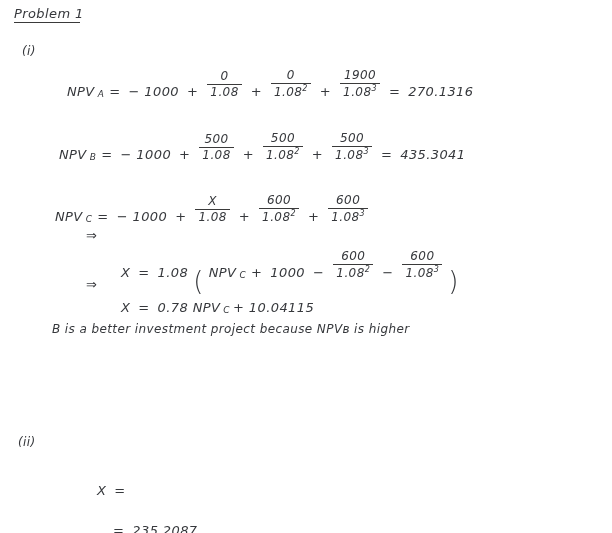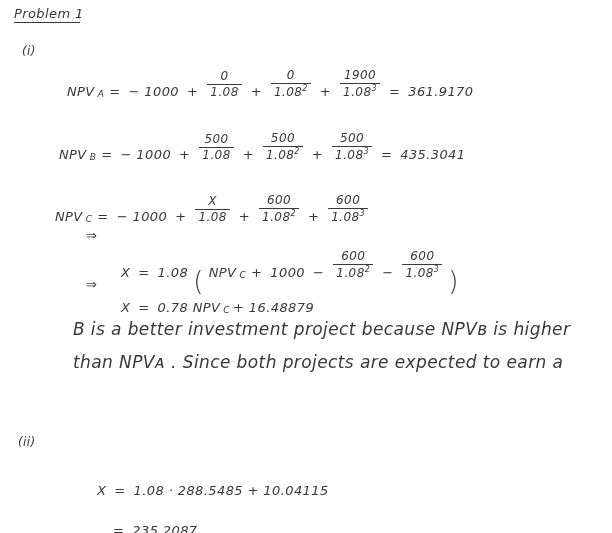--- a/index.html
+++ b/index.html
@@ -102,24 +102,23 @@
     margin: 0 2px;
     font-style: normal;
   }
   .arrow {
     position: absolute;
     font-size: 13px;
     font-style: normal;
   }
   .para {
     position: absolute;
-    font-size: 17px;
+    font-size: 12px;
     line-height: 33px;
     width: 520px;
-    margin-left: 21px;
   }
   .para div {
     white-space: nowrap;
   }
   .sub {
     font-size: 9px;
     vertical-align: sub;
   }
 </style>
 </head>
@@ -148,21 +147,21 @@
       <span class="bar"></span>
       <span class="den"><span>1.08</span><sup>2</sup></span>
     </span>
     <span class="op">+</span>
     <span class="frac">
       <span class="num">1900</span>
       <span class="bar"></span>
       <span class="den"><span>1.08</span><sup>3</sup></span>
     </span>
     <span class="op">=</span>
-    <span class="term">361.9170</span>
+    <span class="term">270.1316</span>
   </div>
 
   <div class="eq-row hand" style="left:56px; top:108px;">
     <span class="term">NPV</span>
     <span class="sub">B</span>
     <span class="op">=</span>
     <span class="term">− 1000</span>
     <span class="op">+</span>
     <span class="frac">
       <span class="num">500</span>
@@ -234,34 +233,32 @@
     </span>
     <span class="paren">)</span>
   </div>
 
   <div class="arrow hand" style="left:86px; top:277px;">⇒</div>
   <div class="eq-row hand" style="left:118px; top:275px;">
     <span class="term">X</span>
     <span class="op">=</span>
     <span class="term">0.78 NPV</span>
     <span class="sub">C</span>
-    <span class="term">+ 16.48879</span>
+    <span class="term">+ 10.04115</span>
   </div>
 
   <div class="para hand" style="left:52px; top:313px;">
     <div>B  is  a  better  investment  project  because  NPVʙ  is  higher</div>
-    <div>than   NPVᴀ .  Since  both  projects  are  expected  to  earn  a</div>
   </div>
 
   <div class="label-i hand" style="left:18px; top:435px;font-style:italic;">(ii)</div>
 
   <div class="eq-row hand" style="left:94px; top:458px;">
     <span class="term">X</span>
     <span class="op">=</span>
-    <span class="term">1.08 · 288.5485 + 10.04115</span>
   </div>
 
   <div class="eq-row hand" style="left:108px; top:498px;">
     <span class="op">=</span>
     <span class="term">235.2087</span>
   </div>
 
 </div>
 
 </body></html>

